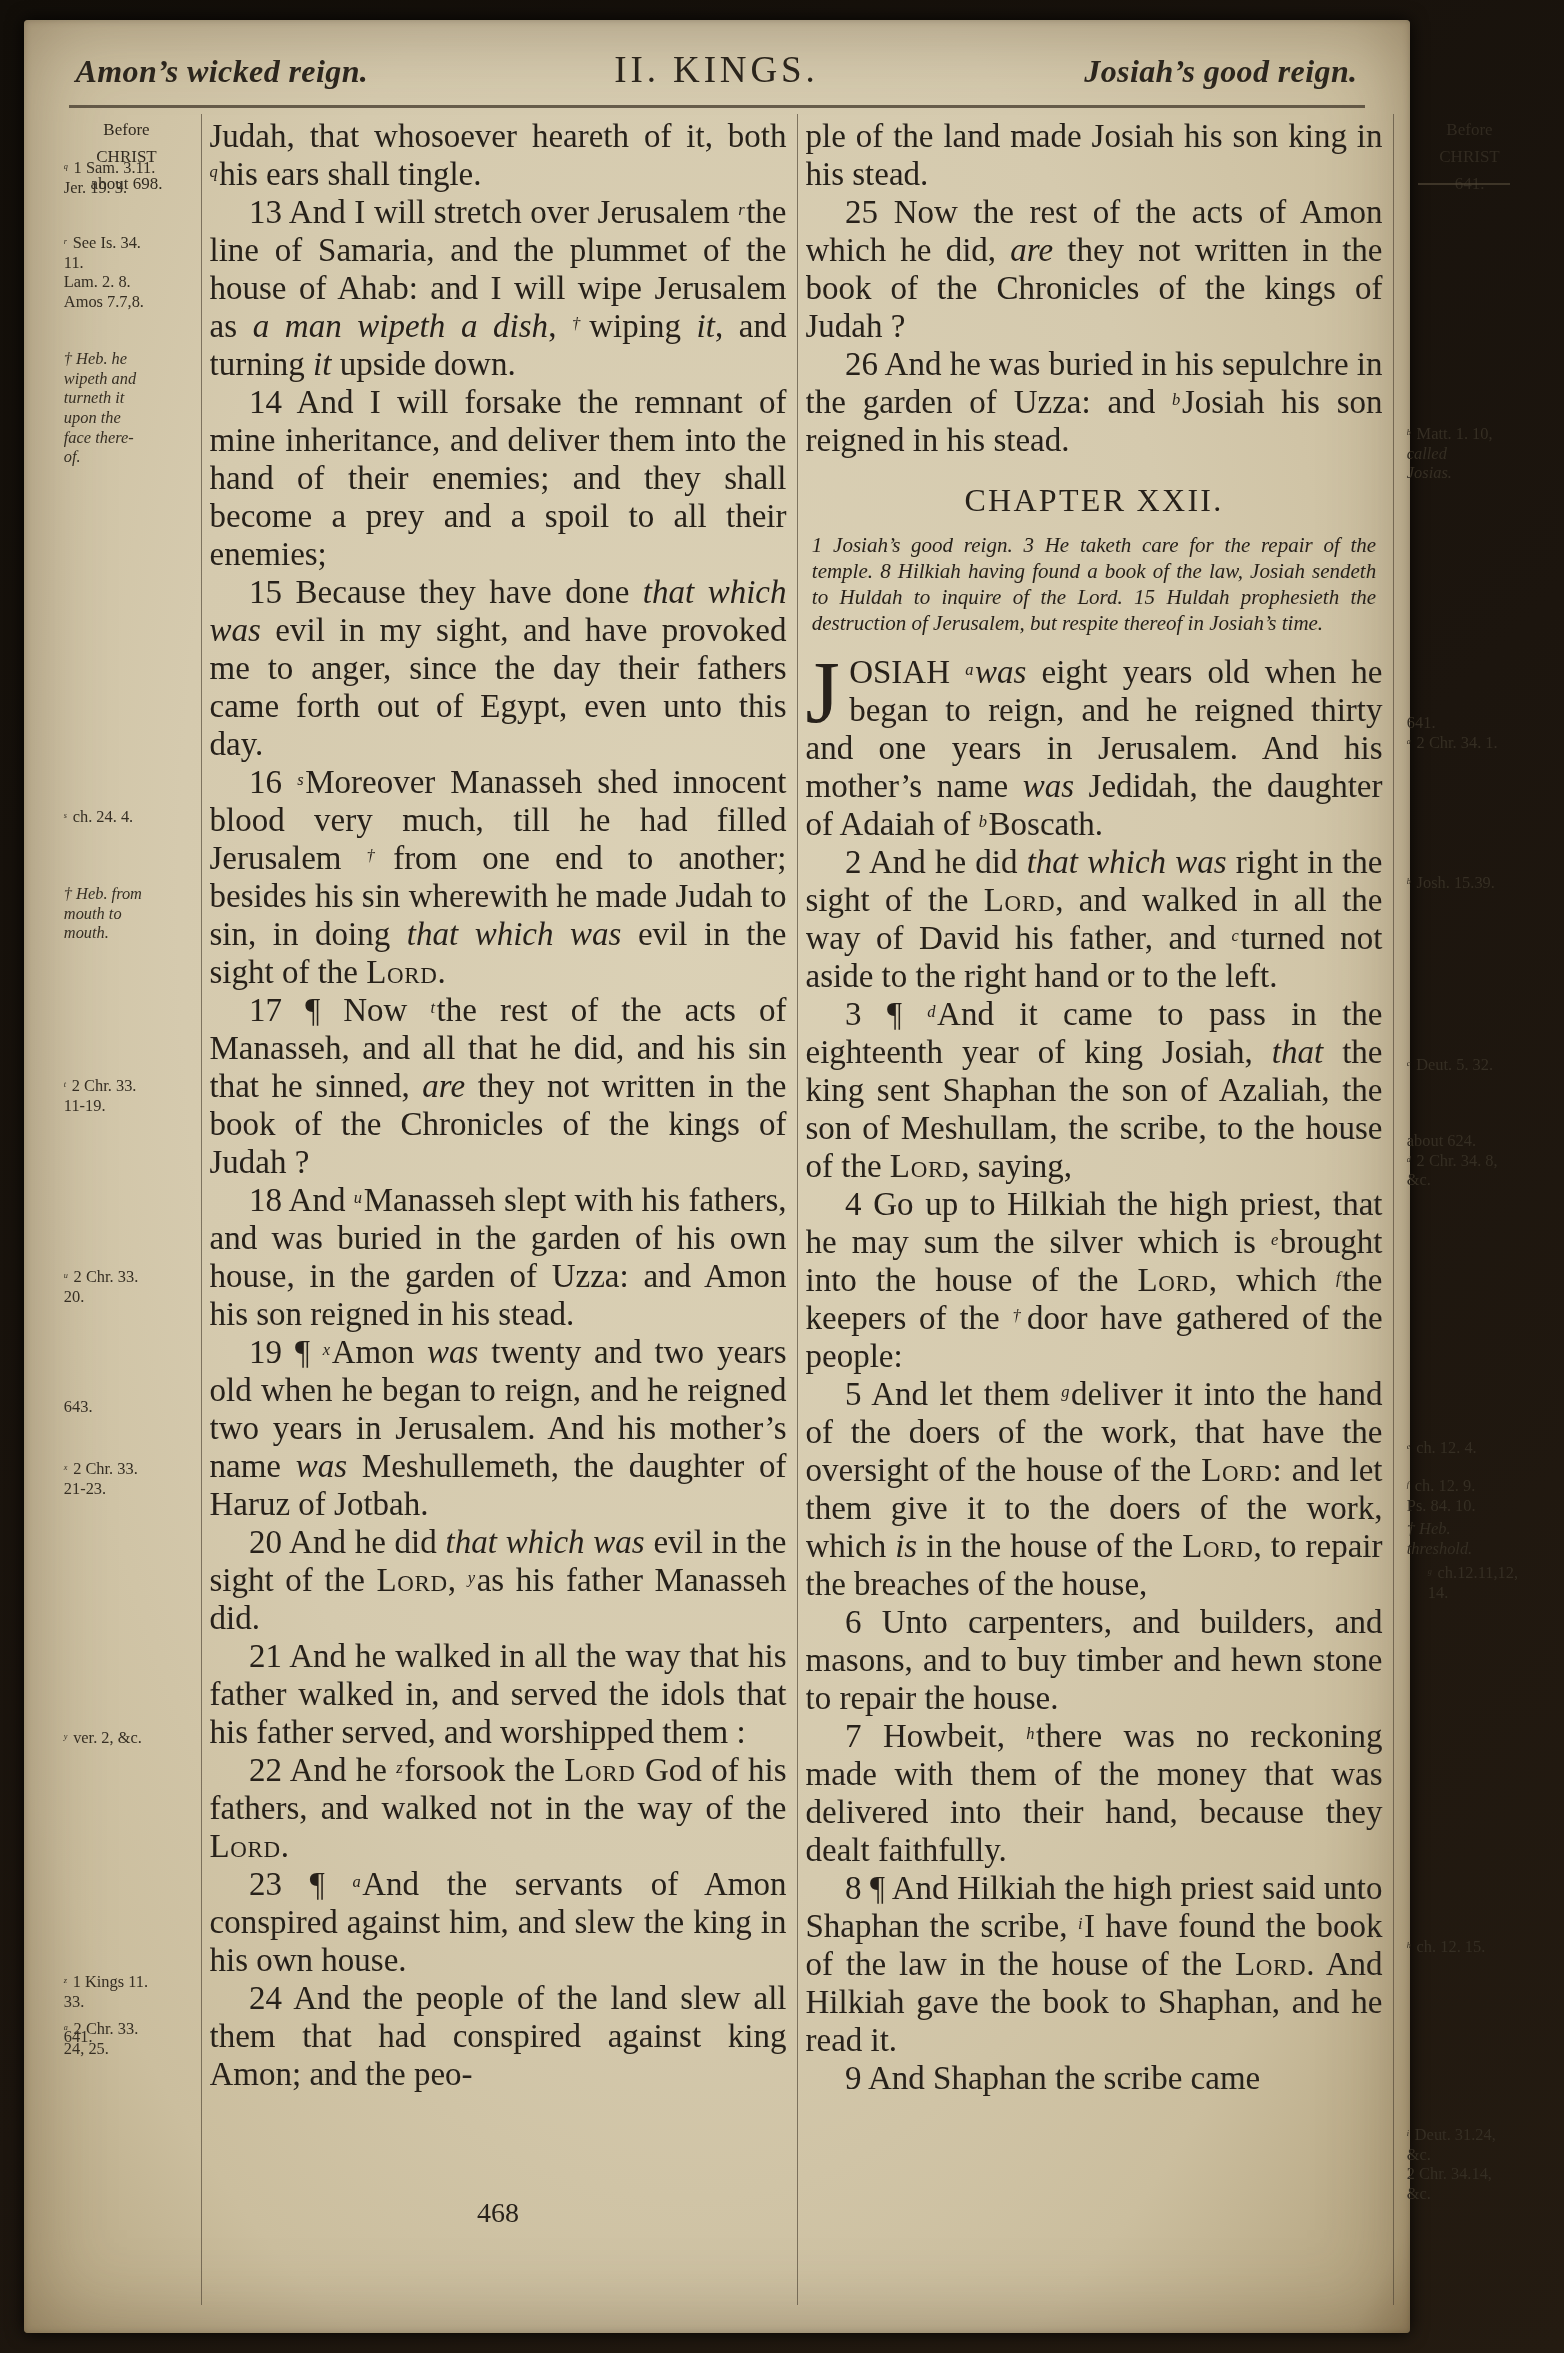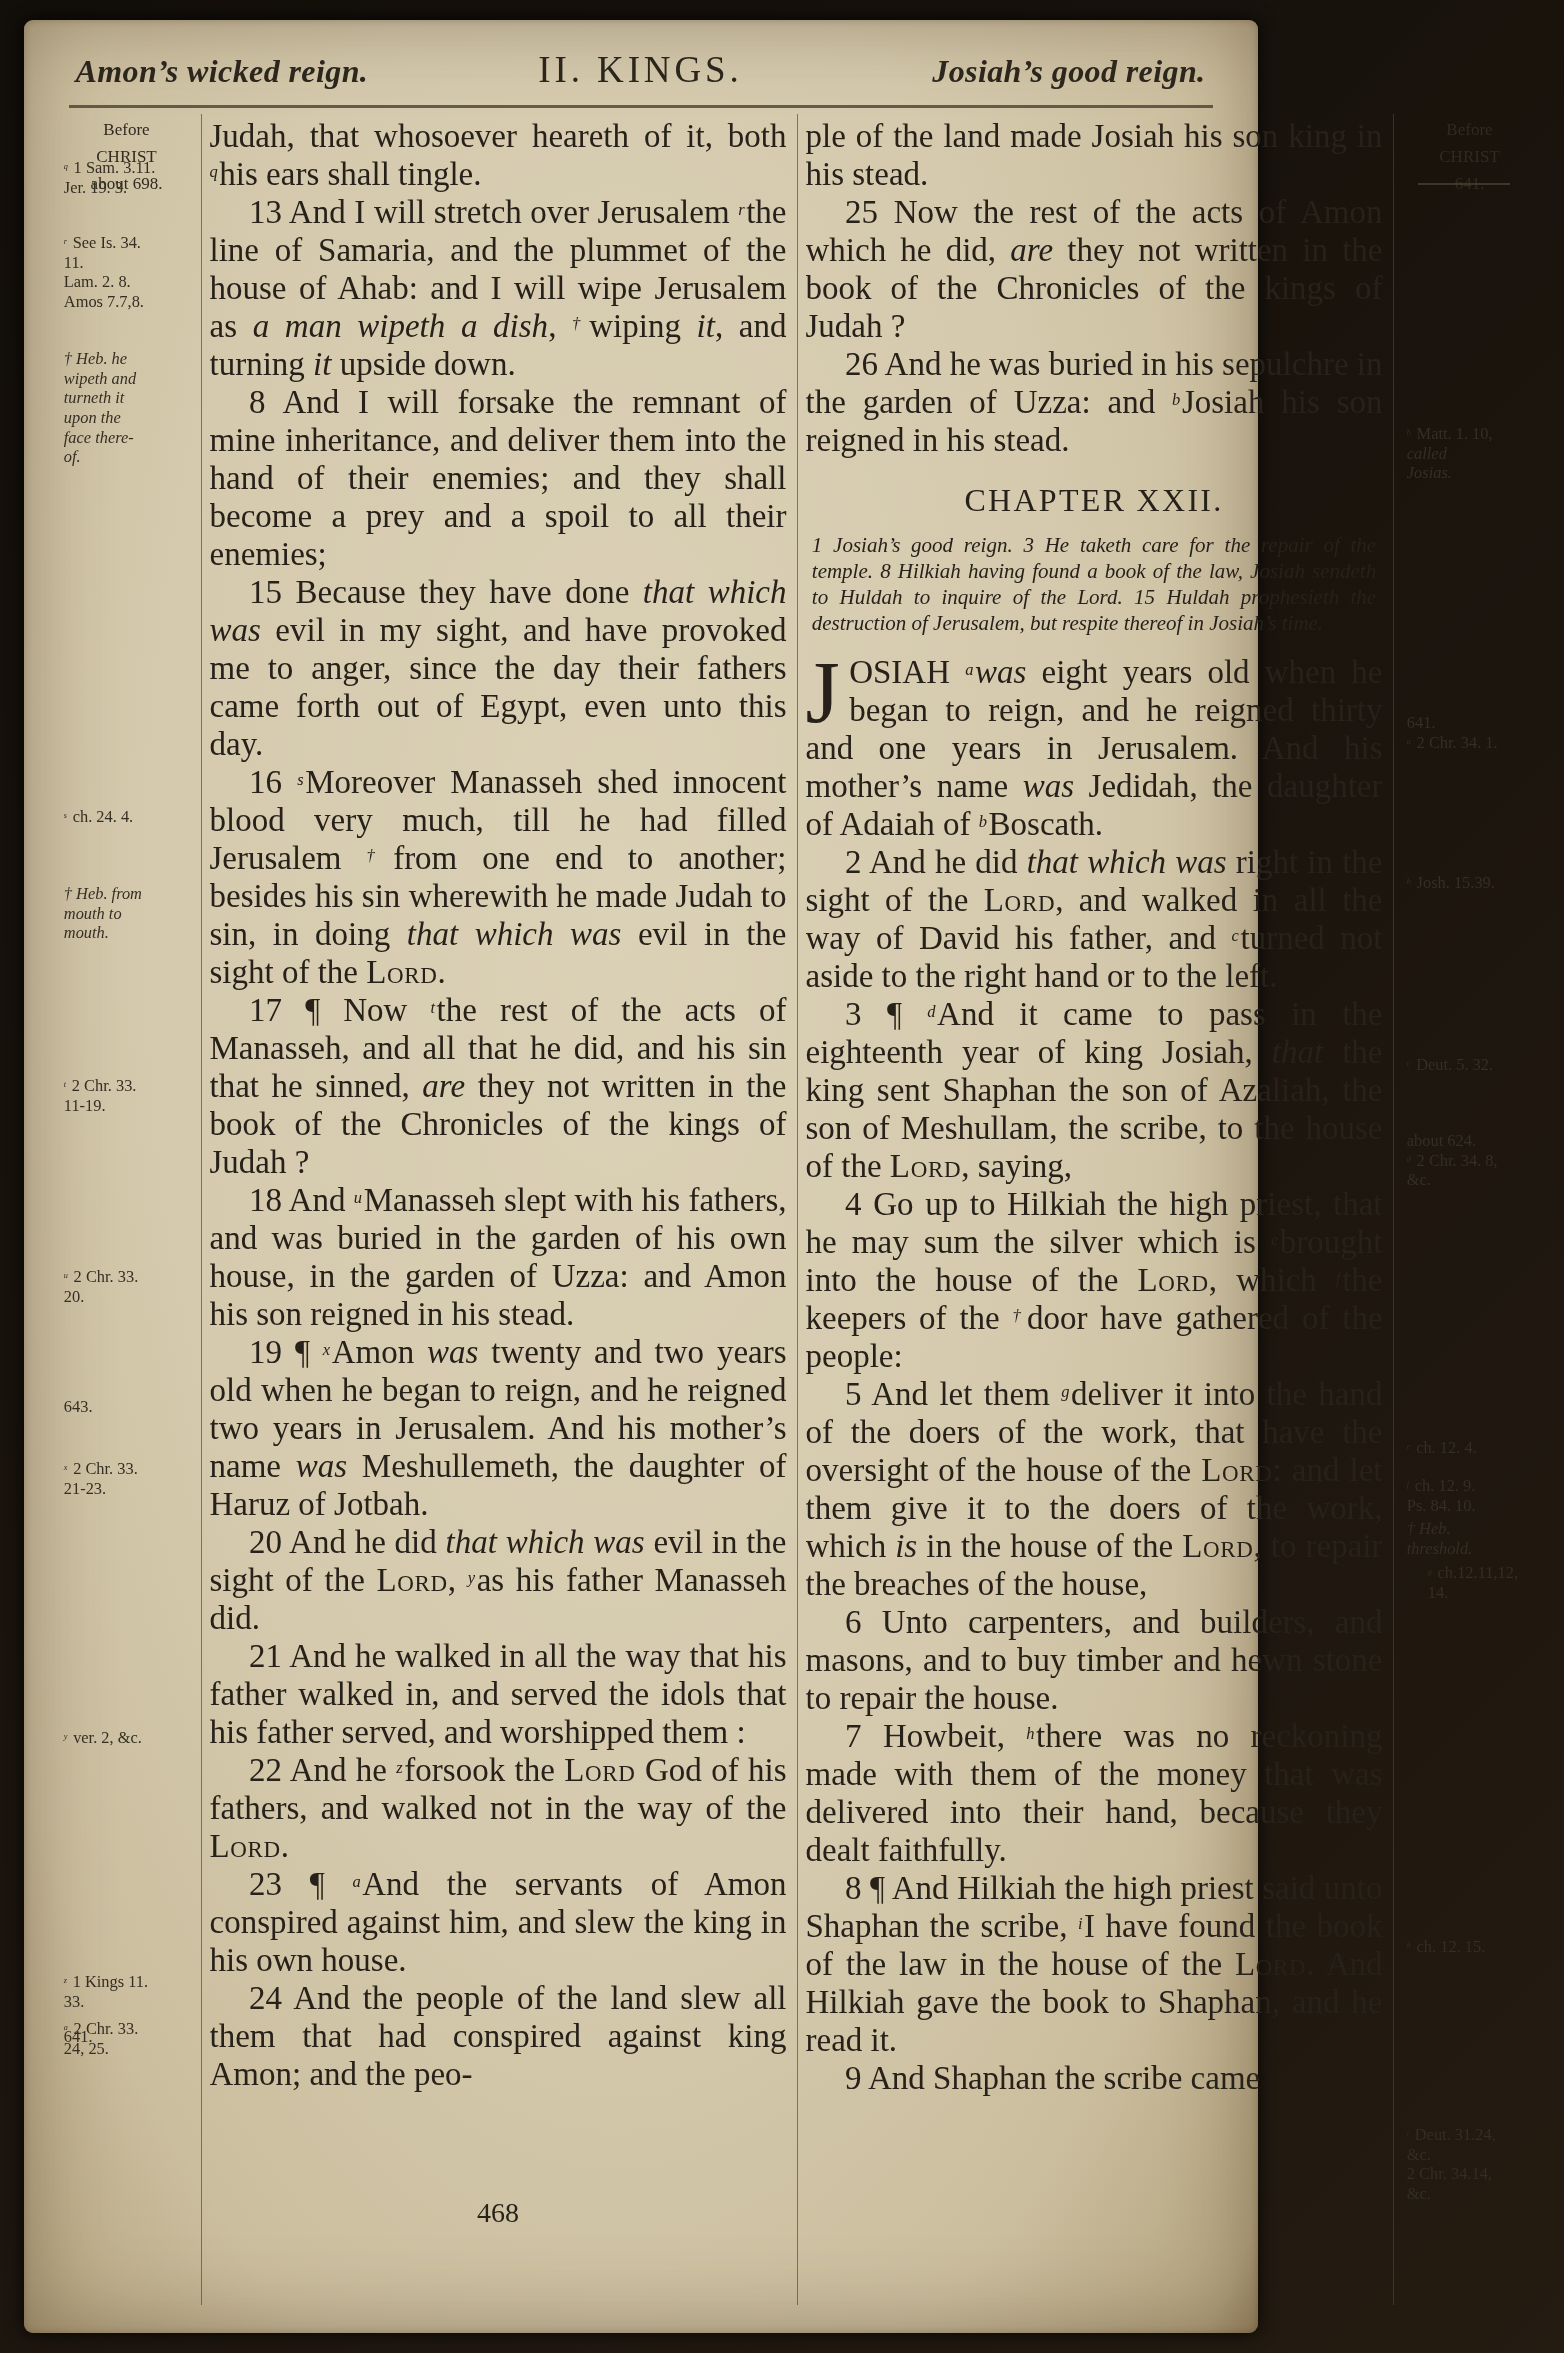--- a/index.html
+++ b/index.html
@@ -2,24 +2,24 @@
 <html style="font-size:12.5px"><head>
 <meta charset="utf-8">
 <style>
   html,body{margin:0;padding:0;}
   body{
     width:1565px;height:2354px;position:relative;overflow:hidden;
     background:linear-gradient(135deg,#120e09 0%,#1c150e 55%,#241b11 100%);
     font-family:"Liberation Serif","DejaVu Serif",serif;
   }
   .page{
-    position:absolute;left:23.5px;top:20.3px;width:1234px;height:2313px;
+    position:absolute;left:23.5px;top:20.3px;width:1386px;height:2313px;
     background:radial-gradient(ellipse at 48% 38%, #dbd1b6 0%, #d5caae 50%, #cbbe9e 78%, #b5a581 96%, #a2906c 100%);
     box-shadow:inset 0 0 86px rgba(70,48,22,.40), inset 0 0 7.8px rgba(40,26,10,.25), 0 0 17px rgba(0,0,0,.85);
-    border-radius:9px;color:#29231b;
+    border-radius:4px;color:#29231b;
   }
   
   .rh-left,.rh-right{position:absolute;top:33px;font-size:32px;font-style:italic;font-weight:bold;letter-spacing:0.4px;color:#2c261d;}
   .rh-left{left:52px;}
   .rh-right{right:52px;margin-left:20px;}
   .rh-center{position:absolute;top:28px;left:0;width:100%;text-align:center;font-size:37px;letter-spacing:3.9px;color:#2b251c;}
   .header-rule{position:absolute;left:45px;right:45px;top:85px;height:2.3px;background:#4a4031;opacity:.8;}
   
   .content{position:absolute;left:0;top:94px;width:100%;height:2191px;}
   .vrule{position:absolute;top:0;bottom:0;width:1.6px;background:#4e4434;opacity:.65;}
@@ -94,21 +94,21 @@
         <div class="note" style="top: 1844px; margin-top: 14px;"><sup class="ref">z</sup> 1 Kings 11.
 33.</div>
         <div class="note" style="top: 1913px;">641.</div>
         <div class="note" style="top: 1905px;"><sup class="ref">a</sup> 2 Chr. 33.
 24, 25.</div>
       </div>
 
     <div class="textcol tc-left">
         <p class="para cont">Judah, that whosoever heareth of it, both <sup class="ref">q</sup>his ears shall tingle.</p>
         <p class="para verse">13 And I will stretch over Jerusalem <sup class="ref">r</sup>the line of Samaria, and the plummet of the house of Ahab: and I will wipe Jerusalem as <i>a man wipeth a dish</i>, <sup class="ref">†</sup>wiping <i>it</i>, and turning <i>it</i> upside down.</p>
-        <p class="para verse">8 And I will forsake the remnant of mine inheritance, and deliver them into the hand of their enemies; and they shall become a prey and a spoil to all their enemies;</p>
+        <p class="para verse">14 And I will forsake the remnant of mine inheritance, and deliver them into the hand of their enemies; and they shall become a prey and a spoil to all their enemies;</p>
         <p class="para verse">15 Because they have done <i>that which was</i> evil in my sight, and have provoked me to anger, since the day their fathers came forth out of Egypt, even unto this day.</p>
         <p class="para verse">16 <sup class="ref">s</sup>Moreover Manasseh shed innocent blood very much, till he had filled Jerusalem <sup class="ref">†</sup>from one end to another; besides his sin wherewith he made Judah to sin, in doing <i>that which was</i> evil in the sight of the <span class="sc">Lord</span>.</p>
         <p class="para verse">17 ¶ Now <sup class="ref">t</sup>the rest of the acts of Manasseh, and all that he did, and his sin that he sinned, <i>are</i> they not written in the book of the Chronicles of the kings of Judah ?</p>
         <p class="para verse">18 And <sup class="ref">u</sup>Manasseh slept with his fathers, and was buried in the garden of his own house, in the garden of Uzza: and Amon his son reigned in his stead.</p>
         <p class="para verse">19 ¶ <sup class="ref">x</sup>Amon <i>was</i> twenty and two years old when he began to reign, and he reigned two years in Jerusalem. And his mother’s name <i>was</i> Meshullemeth, the daughter of Haruz of Jotbah.</p>
         <p class="para verse">20 And he did <i>that which was</i> evil in the sight of the <span class="sc">Lord</span>, <sup class="ref">y</sup>as his father Manasseh did.</p>
         <p class="para verse">21 And he walked in all the way that his father walked in, and served the idols that his father served, and worshipped them :</p>
         <p class="para verse">22 And he <sup class="ref">z</sup>forsook the <span class="sc">Lord</span> God of his fathers, and walked not in the way of the <span class="sc">Lord</span>.</p>
         <p class="para verse">23 ¶ <sup class="ref">a</sup>And the servants of Amon conspired against him, and slew the king in his own house.</p>
         <p class="para verse">24 And the people of the land slew all them that had conspired against king Amon; and the peo-</p>

